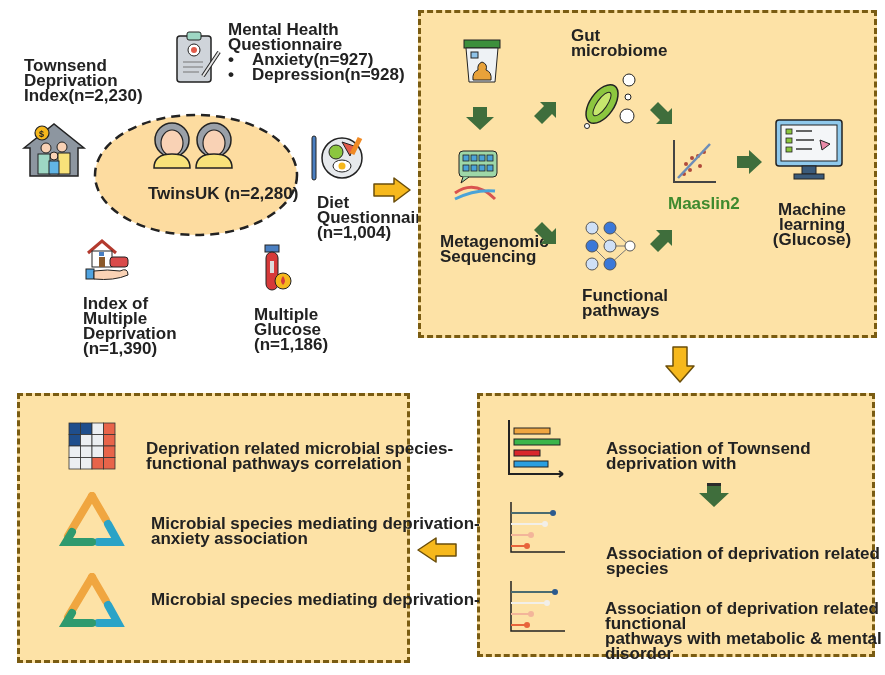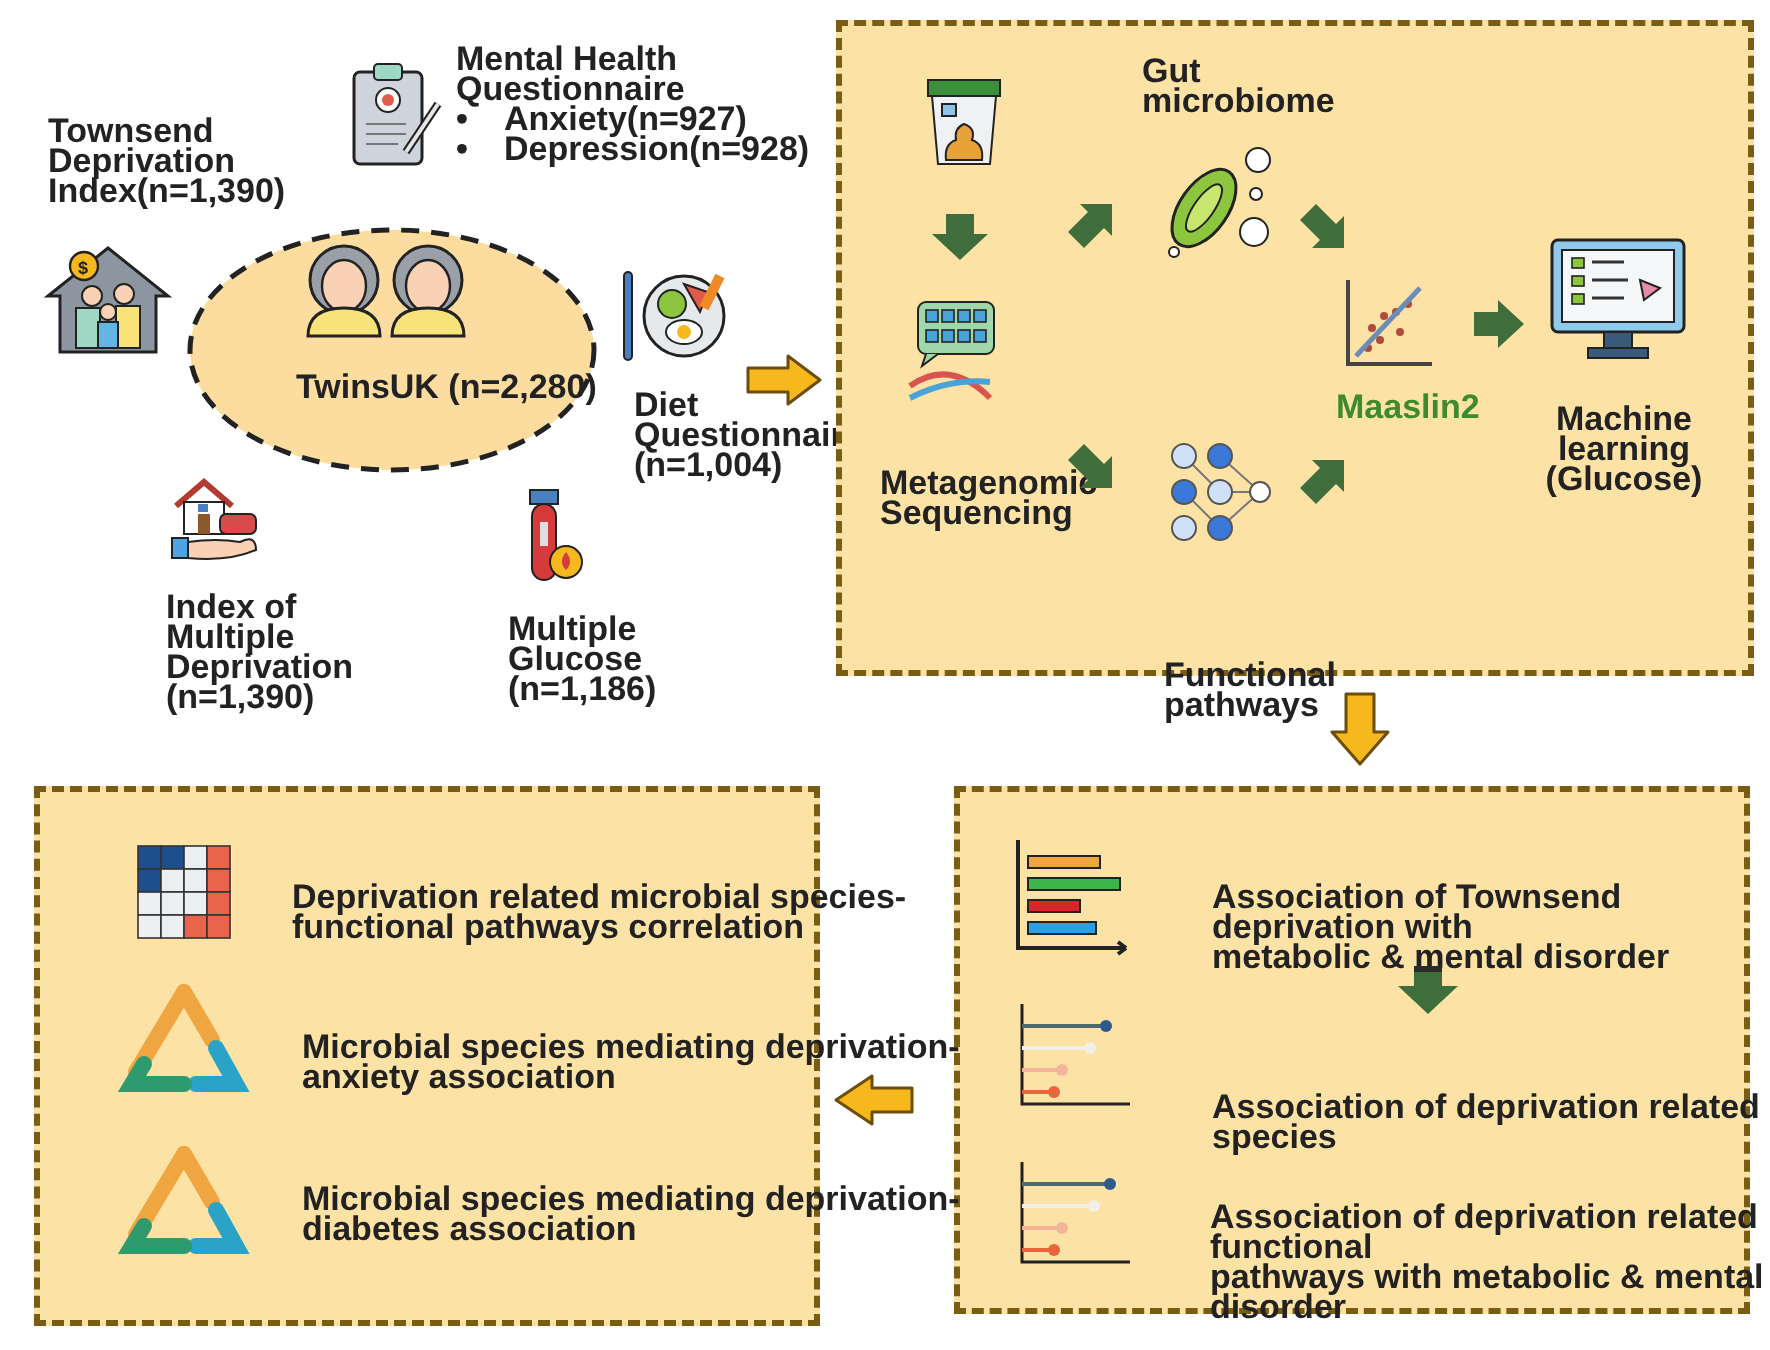--- a/index.html
+++ b/index.html
@@ -33,21 +33,21 @@
         <ellipse cx="22" cy="25" rx="11" ry="13" fill="#f9d2b5" stroke="#222" stroke-width="1.2"></ellipse>
         <path d="M4 50 Q4 36 22 36 Q40 36 40 50 Z" fill="#f8e27a" stroke="#222" stroke-width="1.5"></path>
       </g>
   </svg>
 </div>
 <div class="lbl" style="left:148px;top:186px;">TwinsUK (n=2,280)</div>
 
 <div class="lbl" style="left:24px;top:58px;">
   <div>Townsend</div>
   <div>Deprivation</div>
-  <div>Index(n=1,390)</div>
+  <div>Index(n=2,230)</div>
 </div>
 <div class="abs" style="left:20px;top:120px;">
   <svg width="68" height="58">
     <path d="M4 28 L34 4 L64 28 L58 28 L58 56 L10 56 L10 28 Z" fill="#8d96a0" stroke="#222" stroke-width="1.5"></path>
     <circle cx="22" cy="13" r="7" fill="#f6b81c" stroke="#222" stroke-width="1.2"></circle>
     <text x="19" y="17" font-size="9" font-weight="bold" fill="#222">$</text>
     <circle cx="26" cy="28" r="5" fill="#f9d2b5" stroke="#222"></circle>
       <circle cx="42" cy="27" r="5" fill="#f9d2b5" stroke="#222"></circle>
       <circle cx="34" cy="36" r="4" fill="#f9d2b5" stroke="#222"></circle>
     <rect x="18" y="34" width="12" height="20" fill="#9ed7c4" stroke="#222"></rect>
@@ -208,21 +208,21 @@
       </g>
     <circle cx="10" cy="10" r="6" fill="#cfe0f7" stroke="#555"></circle>
       <circle cx="28" cy="10" r="6" fill="#3b78d8" stroke="#555"></circle>
     <circle cx="10" cy="28" r="6" fill="#3b78d8" stroke="#555"></circle>
       <circle cx="28" cy="28" r="6" fill="#cfe0f7" stroke="#555"></circle>
     <circle cx="10" cy="46" r="6" fill="#cfe0f7" stroke="#555"></circle>
       <circle cx="28" cy="46" r="6" fill="#3b78d8" stroke="#555"></circle>
     <circle cx="48" cy="28" r="5" fill="#fff" stroke="#555"></circle>
   </svg>
 </div>
-<div class="lbl" style="left:582px;top:288px;margin-top:42px;">
+<div class="lbl" style="left:582px;top:288px;">
   <div>Functional</div>
   <div>pathways</div>
 </div>
 
 <div class="abs" style="left:646px;top:98px;">
   <svg width="30" height="30">
       <path d="M4 12 L14 22 L10 26 L26 26 L26 10 L22 14 L12 4 Z" fill="#3f6e3c"></path>
     </svg>
 </div>
 <div class="abs" style="left:646px;top:226px;">
@@ -290,21 +290,20 @@
     <path d="M4 2 L4 56 L58 56" fill="none" stroke="#222" stroke-width="2"></path>
     <path d="M58 56 L54 53 M58 56 L54 59" stroke="#222" stroke-width="2"></path>
     <rect x="9" y="10" width="36" height="6" fill="#f0a640" stroke="#222"></rect>
     <rect x="9" y="21" width="46" height="6" fill="#3cb54a" stroke="#222"></rect>
     <rect x="9" y="32" width="26" height="6" fill="#d9262b" stroke="#222"></rect>
     <rect x="9" y="43" width="34" height="6" fill="#2b9fe0" stroke="#222"></rect>
   </svg>
 </div>
 <div class="lbl" style="left:606px;top:441px;">
   <div>Association of Townsend deprivation with</div>
-  <div>metabolic &amp; mental disorder</div>
 </div>
 <div class="abs" style="left:698px;top:482px;">
   <svg width="32" height="26">
       <path d="M9 1 L23 1 L23 11 L31 11 L16 25 L1 11 L9 11 Z" fill="#3f6e3c"></path>
       <rect x="9" y="1" width="14" height="3" fill="#2b2b2b"></rect>
     </svg>
 </div>
 
 <div class="abs" style="left:507px;top:500px;">
   <svg width="62" height="56">
@@ -390,14 +389,13 @@
 <div class="abs" style="left:58px;top:573px;">
   <svg width="68" height="60">
     <path d="M34 4 L10 44" stroke="#f0a640" stroke-width="8" fill="none" stroke-linecap="round"></path>
     <path d="M34 4 L48 28" stroke="#f0a640" stroke-width="8" fill="none" stroke-linecap="round"></path>
     <path d="M50 32 L60 50 L40 50" stroke="#2ba3c7" stroke-width="8" fill="none" stroke-linecap="round"></path>
     <path d="M34 50 L8 50 L14 40" stroke="#2f9a6e" stroke-width="8" fill="none" stroke-linecap="round"></path>
   </svg>
 </div>
 <div class="lbl" style="left:151px;top:592px;">
   <div>Microbial species mediating deprivation-</div>
-  <div>diabetes association</div>
 </div>
 
 </body></html>

